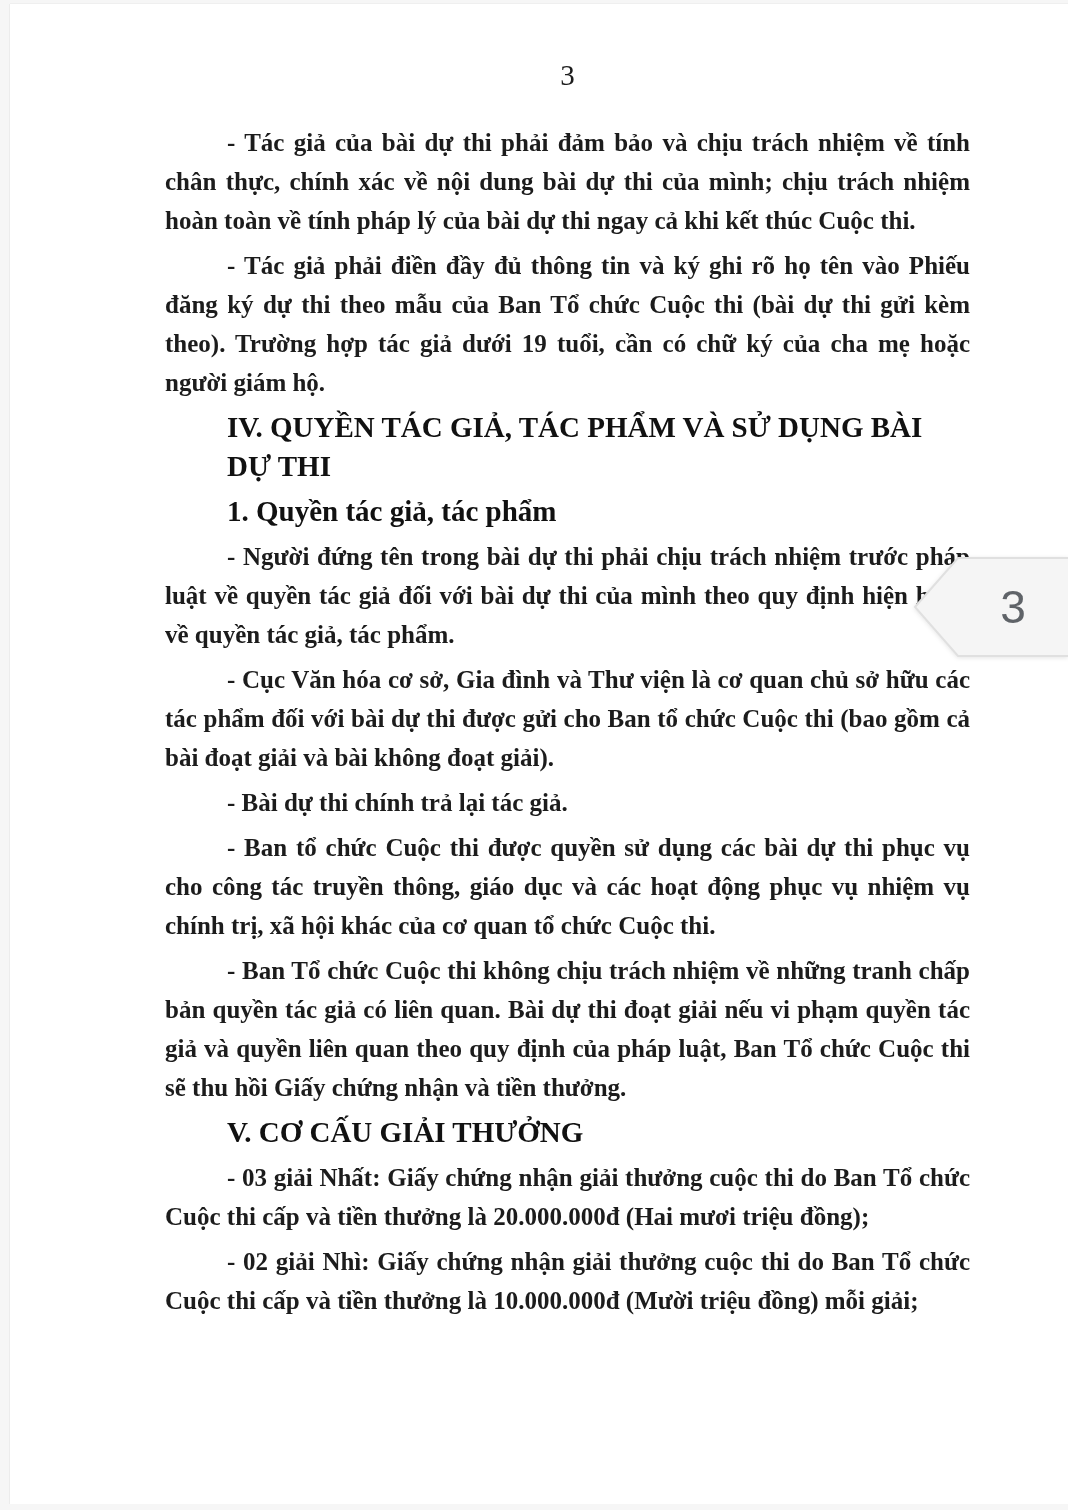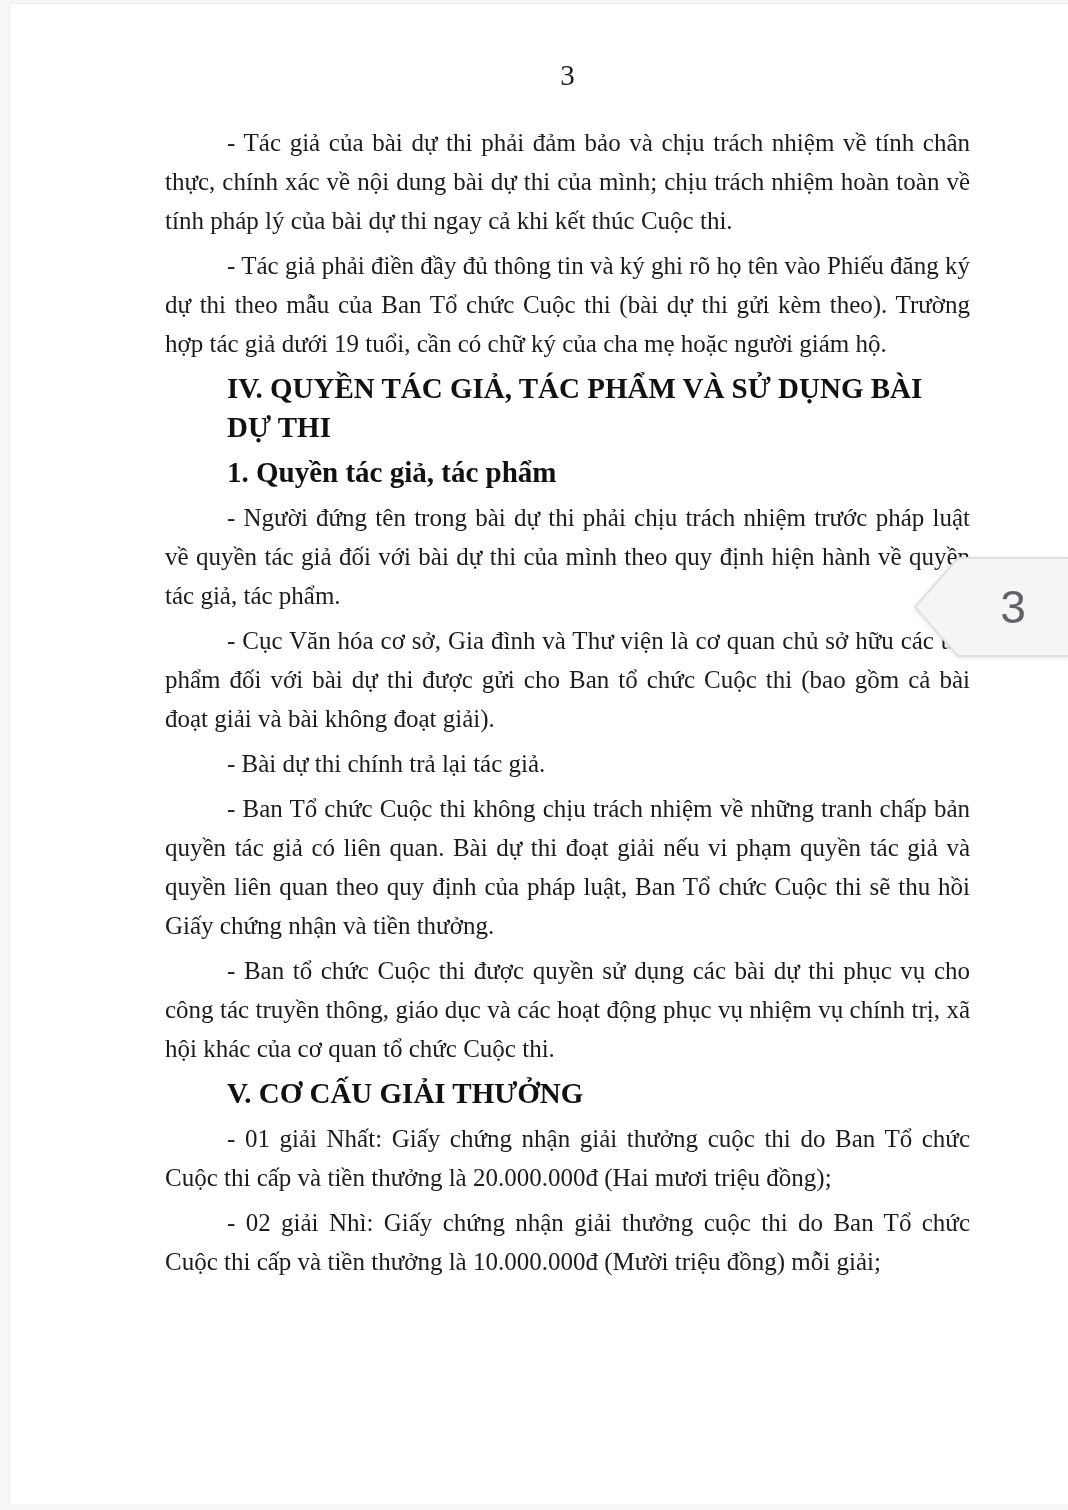--- a/index.html
+++ b/index.html
@@ -37,20 +37,21 @@
   }
   .content {
     color: #1c1c1c;
     font-size: 25px;
     line-height: 39px;
     text-align: justify;
   }
   .content p {
     margin: 0 0 6px 0;
     text-indent: 62px;
+    font-weight: bold;
   }
   .content h2, .content h3 {
     font-size: 29px;
     line-height: 39px;
     font-weight: bold;
     color: #111111;
     margin: 4px 0 6px 0;
     padding-left: 62px;
     text-align: left;
   }
@@ -99,27 +100,27 @@
 
       <h3>1. Quyền tác giả, tác phẩm</h3>
 
       <p>- Người đứng tên trong bài dự thi phải chịu trách nhiệm trước pháp luật về quyền tác giả đối với bài dự thi của mình theo quy định hiện hành về quyền tác giả, tác phẩm.</p>
 
       <p>- Cục Văn hóa cơ sở, Gia đình và Thư viện là cơ quan chủ sở hữu các tác phẩm đối với bài dự thi được gửi cho Ban tổ chức Cuộc thi (bao gồm cả bài đoạt giải và bài không đoạt giải).</p>
 
 
       <p>- Bài dự thi chính trả lại tác giả.</p>
 
+      <p>- Ban tổ chức Cuộc thi được quyền sử dụng các bài dự thi phục vụ cho công tác truyền thông, giáo dục và các hoạt động phục vụ nhiệm vụ chính trị, xã hội khác của cơ quan tổ chức Cuộc thi.</p>
+
       <p>- Ban Tổ chức Cuộc thi không chịu trách nhiệm về những tranh chấp bản quyền tác giả có liên quan. Bài dự thi đoạt giải nếu vi phạm quyền tác giả và quyền liên quan theo quy định của pháp luật, Ban Tổ chức Cuộc thi sẽ thu hồi Giấy chứng nhận và tiền thưởng.</p>
-
-      <p>- Ban tổ chức Cuộc thi được quyền sử dụng các bài dự thi phục vụ cho công tác truyền thông, giáo dục và các hoạt động phục vụ nhiệm vụ chính trị, xã hội khác của cơ quan tổ chức Cuộc thi.</p>
 
       <h2>V. CƠ CẤU GIẢI THƯỞNG</h2>
 
-      <p>- 01 giải Nhất: Giấy chứng nhận giải thưởng cuộc thi do Ban Tổ chức Cuộc thi cấp và tiền thưởng là 20.000.000đ (Hai mươi triệu đồng);</p>
+      <p>- 03 giải Nhất: Giấy chứng nhận giải thưởng cuộc thi do Ban Tổ chức Cuộc thi cấp và tiền thưởng là 20.000.000đ (Hai mươi triệu đồng);</p>
 
       <p>- 02 giải Nhì: Giấy chứng nhận giải thưởng cuộc thi do Ban Tổ chức Cuộc thi cấp và tiền thưởng là 10.000.000đ (Mười triệu đồng) mỗi giải;</p>
 
     </div>
   </div>
 
   <div class="indicator">
     <svg width="155" height="104" viewBox="0 0 155 104">
       <polygon points="2,52 45,3 170,3 170,101 45,101" fill="#f5f5f5" stroke="#e0e0e0" stroke-width="2"></polygon>
     </svg>

